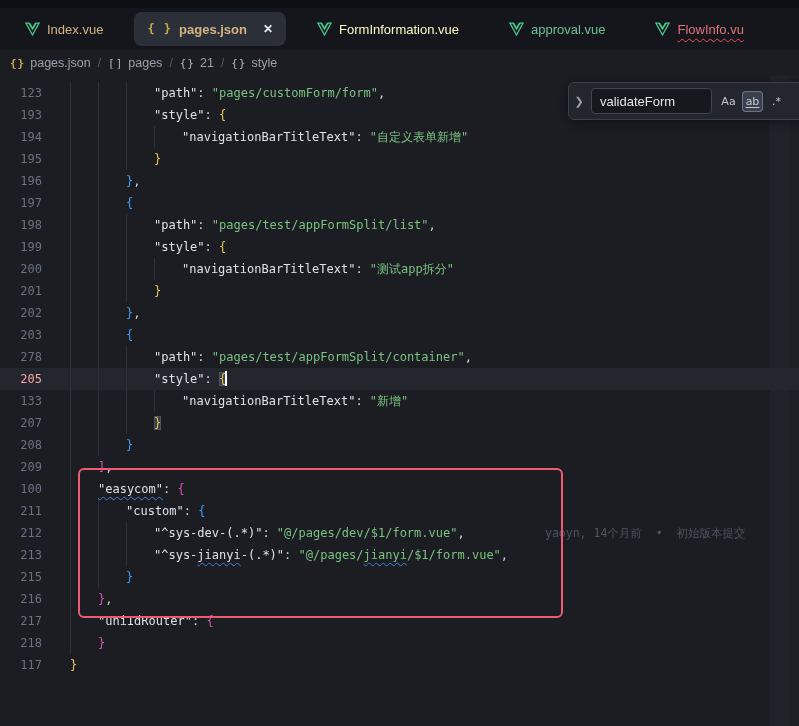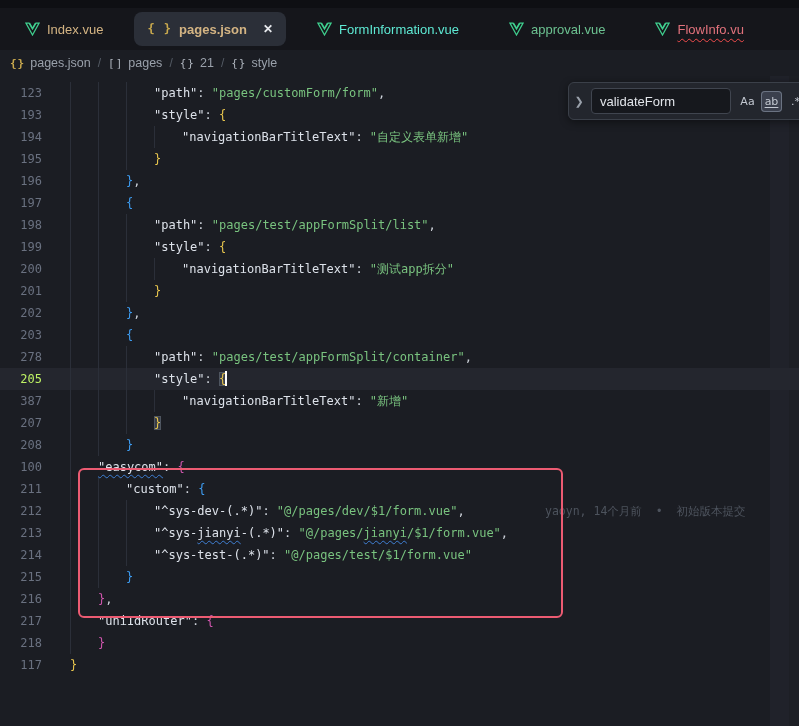--- a/index.html
+++ b/index.html
@@ -32,21 +32,21 @@
   .crumb-sep{color:#555c66;font-size:12px;}
   
   .editor{position:relative;height:650px;background:#1b1d23;overflow:hidden;}
   .minimap{position:absolute;top:0;bottom:0;left:770px;width:19px;background:#20222a;}
   .scrolltrack{position:absolute;top:0;bottom:0;left:789px;width:10px;background:#1d1f25;}
   .code-area{position:absolute;left:0;top:6px;right:0;}
   .row{position:relative;height:22px;line-height:22px;white-space:pre;
        font-family:"DejaVu Sans Mono",monospace;font-size:12px;}
   .row.cur{background:#24262e;}
   .num{position:absolute;left:0;top:0;width:42px;text-align:right;color:#6a7180;}
-  .row.cur .num{color:#bef264;}
+  .row.cur .num{color:#fca5a5;}
   .guide{position:absolute;top:0;bottom:0;width:1px;background:#2b2f39;}
   .code{position:absolute;top:0;}
   .tk.k{color:#dde2ea;} .tk.p{color:#ced3db;}
   .tk.s{color:#79c37f;}
   .tk.b1,.tk.b4{color:#e8c64e;}
   .tk.b2{color:#d156ae;}
   .tk.b3{color:#3e9df2;}
   .tk.m{background:#383c46;box-shadow:inset 0 0 0 1px #4e5560;}
   .tk.sq{text-decoration:underline;text-decoration-style:wavy;
     text-decoration-color:#3e7fd4;text-decoration-thickness:1px;text-underline-offset:3px;}
@@ -56,21 +56,21 @@
     font-family:"DejaVu Sans Mono",monospace;font-size:11.5px;white-space:pre;}
   
   .annotation-rect{position:absolute;left:78px;top:392px;width:481px;height:146px;
     border:2.5px solid #ec5b72;border-radius:6px;pointer-events:none;z-index:5;}
   
   .find-widget{position:absolute;left:568px;top:6px;width:262px;height:38px;
     background:#23262d;border:1px solid #3b4049;border-radius:6px;
     box-shadow:0 2px 8px rgba(0,0,0,.45);display:flex;align-items:center;
     padding:0 6px 0 4px;gap:6px;z-index:10;box-sizing:border-box;}
   .find-chevron{color:#9aa1ab;font-size:11px;width:12px;text-align:center;cursor:pointer;}
-  .find-input{width:140px;height:26px;background:#16181d;border:1px solid #40454f;
+  .find-input{width:121px;height:26px;background:#16181d;border:1px solid #40454f;
     border-radius:4px;color:#e2e5ea;font-size:13px;padding:0 8px;outline:none;
     font-family:"Liberation Sans",sans-serif;box-sizing:border-box;}
   .find-btn{width:21px;height:21px;display:flex;align-items:center;justify-content:center;
     border-radius:4px;color:#c3c8d1;font-size:11px;cursor:pointer;flex:none;
     font-family:"DejaVu Sans",sans-serif;}
   .find-btn.active{background:#3b404d;box-shadow:inset 0 0 0 1px #6b7382;}
   .find-btn .u{text-decoration:underline;text-underline-offset:2px;}
 </style>
 </head>
 <body>
@@ -98,21 +98,21 @@
           <span class="label" style="color: rgb(212, 180, 131);">pages.json</span>
           <span class="close">✕</span>
         </div>
         <div class="tab">
           <span class="ticon">
             <svg width="15" height="14" viewBox="0 0 24 22">
               <path d="M1.5 1.5h5L12 11l5.5-9.5h5L12 20.5z" fill="none" stroke="#3fcf8e" stroke-width="2"></path>
               <path d="M7.2 1.5 12 9.8l4.8-8.3" fill="none" stroke="#3fcf8e" stroke-width="2"></path>
             </svg>
           </span>
-          <span class="label" style="color: #5eead4;">FormInformation.vue</span>
+          <span class="label" style="color: #fef9c3;">FormInformation.vue</span>
         </div>
         <div class="tab">
           <span class="ticon">
             <svg width="15" height="14" viewBox="0 0 24 22">
               <path d="M1.5 1.5h5L12 11l5.5-9.5h5L12 20.5z" fill="none" stroke="#3fcf8e" stroke-width="2"></path>
               <path d="M7.2 1.5 12 9.8l4.8-8.3" fill="none" stroke="#3fcf8e" stroke-width="2"></path>
             </svg>
           </span>
           <span class="label" style="color: rgb(108, 194, 145);">approval.vue</span>
         </div>
@@ -163,28 +163,28 @@
         <div class="row"><span class="num">196</span><div class="guide" style="left: 70px;"></div><div class="guide" style="left: 98px;"></div><span class="code" style="left: 126px;"><span class="tk b3">}</span><span class="tk p">,</span></span></div>
         <div class="row"><span class="num">197</span><div class="guide" style="left: 70px;"></div><div class="guide" style="left: 98px;"></div><span class="code" style="left: 126px;"><span class="tk b3">{</span></span></div>
         <div class="row"><span class="num">198</span><div class="guide" style="left: 70px;"></div><div class="guide" style="left: 98px;"></div><div class="guide" style="left: 126px;"></div><span class="code" style="left: 154px;"><span class="tk k">"path"</span><span class="tk p">: </span><span class="tk s">"pages/test/appFormSplit/list"</span><span class="tk p">,</span></span></div>
         <div class="row"><span class="num">199</span><div class="guide" style="left: 70px;"></div><div class="guide" style="left: 98px;"></div><div class="guide" style="left: 126px;"></div><span class="code" style="left: 154px;"><span class="tk k">"style"</span><span class="tk p">: </span><span class="tk b4">{</span></span></div>
         <div class="row"><span class="num">200</span><div class="guide" style="left: 70px;"></div><div class="guide" style="left: 98px;"></div><div class="guide" style="left: 126px;"></div><div class="guide" style="left: 154px;"></div><span class="code" style="left: 182px;"><span class="tk k">"navigationBarTitleText"</span><span class="tk p">: </span><span class="tk s">"测试app拆分"</span></span></div>
         <div class="row"><span class="num">201</span><div class="guide" style="left: 70px;"></div><div class="guide" style="left: 98px;"></div><div class="guide" style="left: 126px;"></div><span class="code" style="left: 154px;"><span class="tk b4">}</span></span></div>
         <div class="row"><span class="num">202</span><div class="guide" style="left: 70px;"></div><div class="guide" style="left: 98px;"></div><span class="code" style="left: 126px;"><span class="tk b3">}</span><span class="tk p">,</span></span></div>
         <div class="row"><span class="num">203</span><div class="guide" style="left: 70px;"></div><div class="guide" style="left: 98px;"></div><span class="code" style="left: 126px;"><span class="tk b3">{</span></span></div>
         <div class="row"><span class="num">278</span><div class="guide" style="left: 70px;"></div><div class="guide" style="left: 98px;"></div><div class="guide" style="left: 126px;"></div><span class="code" style="left: 154px;"><span class="tk k">"path"</span><span class="tk p">: </span><span class="tk s">"pages/test/appFormSplit/container"</span><span class="tk p">,</span></span></div>
         <div class="row cur"><span class="num">205</span><div class="guide" style="left: 70px;"></div><div class="guide" style="left: 98px;"></div><div class="guide" style="left: 126px;"></div><span class="code" style="left: 154px;"><span class="tk k">"style"</span><span class="tk p">: </span><span class="tk b4 m">{</span><span class="cursor"></span></span></div>
-        <div class="row"><span class="num">387</span><div class="guide" style="left: 70px;"></div><div class="guide" style="left: 98px;"></div><div class="guide" style="left: 126px;"></div><div class="guide" style="left: 154px;"></div><span class="code" style="left: 182px;"><span class="tk k">"navigationBarTitleText"</span><span class="tk p">: </span><span class="tk s">"新增"</span></span></div>
+        <div class="row"><span class="num">133</span><div class="guide" style="left: 70px;"></div><div class="guide" style="left: 98px;"></div><div class="guide" style="left: 126px;"></div><div class="guide" style="left: 154px;"></div><span class="code" style="left: 182px;"><span class="tk k">"navigationBarTitleText"</span><span class="tk p">: </span><span class="tk s">"新增"</span></span></div>
         <div class="row"><span class="num">207</span><div class="guide" style="left: 70px;"></div><div class="guide" style="left: 98px;"></div><div class="guide" style="left: 126px;"></div><span class="code" style="left: 154px;"><span class="tk b4 m">}</span></span></div>
         <div class="row"><span class="num">208</span><div class="guide" style="left: 70px;"></div><div class="guide" style="left: 98px;"></div><span class="code" style="left: 126px;"><span class="tk b3">}</span></span></div>
+        <div class="row"><span class="num">209</span><div class="guide" style="left: 70px;"></div><span class="code" style="left: 98px;"><span class="tk b2">]</span><span class="tk p">,</span></span></div>
         <div class="row"><span class="num">100</span><div class="guide" style="left: 70px;"></div><span class="code" style="left: 98px;"><span class="tk k sq">"easycom"</span><span class="tk p">: </span><span class="tk b2">{</span></span></div>
         <div class="row"><span class="num">211</span><div class="guide" style="left: 70px;"></div><div class="guide" style="left: 98px;"></div><span class="code" style="left: 126px;"><span class="tk k">"custom"</span><span class="tk p">: </span><span class="tk b3">{</span></span></div>
         <div class="row"><span class="num">212</span><div class="guide" style="left: 70px;"></div><div class="guide" style="left: 98px;"></div><div class="guide" style="left: 126px;"></div><span class="code" style="left: 154px;"><span class="tk k">"^sys-dev-(.*)"</span><span class="tk p">: </span><span class="tk s">"@/pages/dev/$1/form.vue"</span><span class="tk p">,</span></span><span class="blame">yaoyn, 14个月前  •  初始版本提交</span></div>
         <div class="row"><span class="num">213</span><div class="guide" style="left: 70px;"></div><div class="guide" style="left: 98px;"></div><div class="guide" style="left: 126px;"></div><span class="code" style="left: 154px;"><span class="tk k">"^sys-</span><span class="tk k sq">jianyi</span><span class="tk k">-(.*)"</span><span class="tk p">: </span><span class="tk s">"@/pages/</span><span class="tk s sq">jianyi</span><span class="tk s">/$1/form.vue"</span><span class="tk p">,</span></span></div>
-        <div class="row"><span class="num">214</span><div class="guide" style="left: 70px;"></div><div class="guide" style="left: 98px;"></div><div class="guide" style="left: 126px;"></div><span class="code" style="left: 154px;"><span class="tk k">"^sys-test-(.*)"</span><span class="tk p">: </span><span class="tk s">"@/pages/test/$1/form.vue"</span></span></div>
         <div class="row"><span class="num">215</span><div class="guide" style="left: 70px;"></div><div class="guide" style="left: 98px;"></div><span class="code" style="left: 126px;"><span class="tk b3">}</span></span></div>
         <div class="row"><span class="num">216</span><div class="guide" style="left: 70px;"></div><span class="code" style="left: 98px;"><span class="tk b2">}</span><span class="tk p">,</span></span></div>
         <div class="row"><span class="num">217</span><div class="guide" style="left: 70px;"></div><span class="code" style="left: 98px;"><span class="tk k">"uniIdRouter"</span><span class="tk p">: </span><span class="tk b2">{</span></span></div>
         <div class="row"><span class="num">218</span><div class="guide" style="left: 70px;"></div><span class="code" style="left: 98px;"><span class="tk b2">}</span></span></div>
         <div class="row"><span class="num">117</span><span class="code" style="left: 70px;"><span class="tk b1">}</span></span></div>
       </div>
 
     <div class="annotation-rect"></div>
 
     <div class="find-widget">

